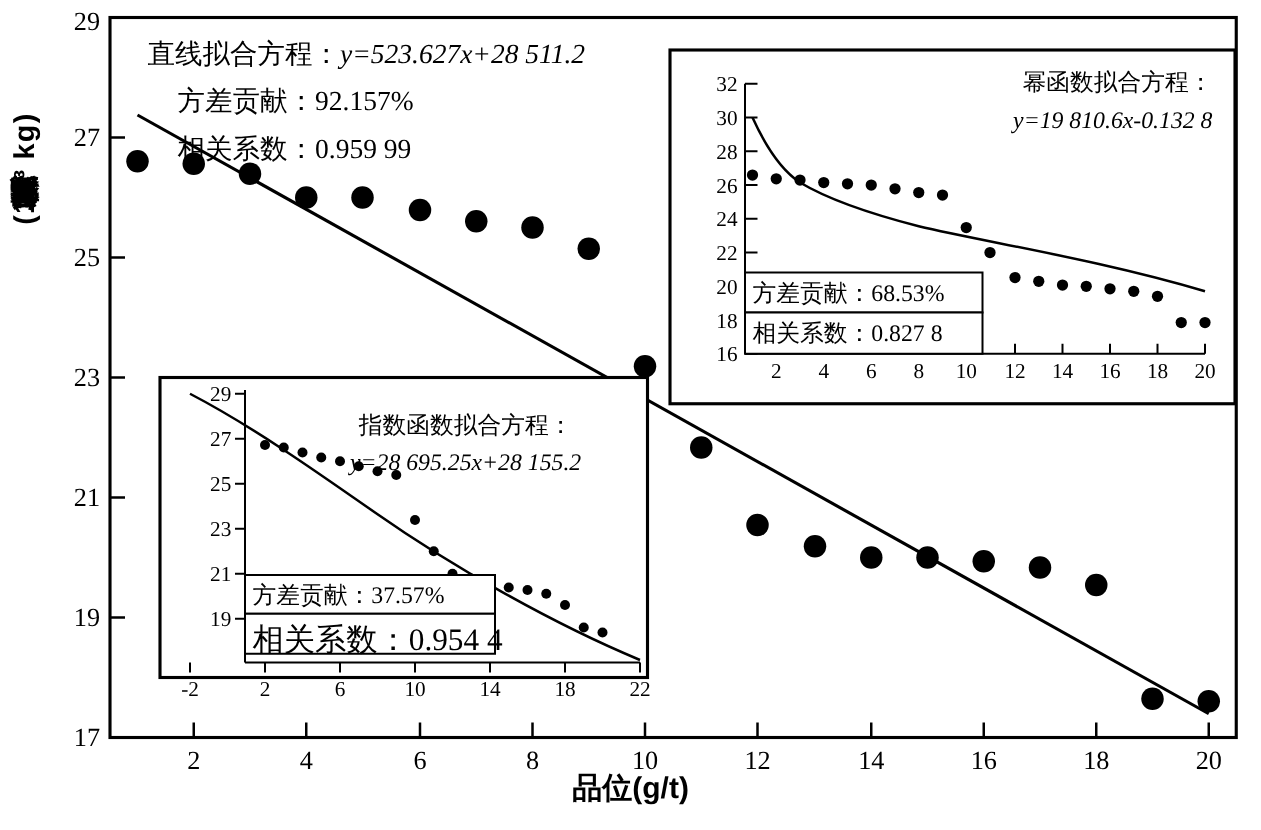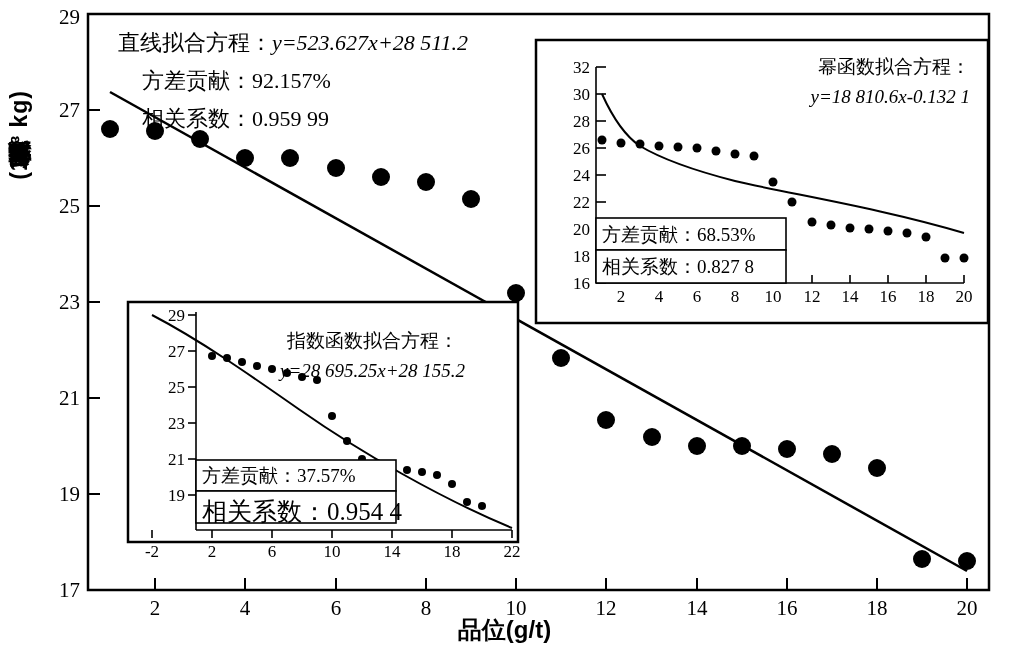--- a/index.html
+++ b/index.html
@@ -278,21 +278,21 @@
   <div class="eqbox annot" style="left:118px;top:24px;font-size:22px;line-height:38px;">
     <div class="eqline">
       <span>直线拟合方程：</span><i style="font-family:'Liberation Serif',serif;">y=523.627x+28 511.2</i>
     </div>
     <div class="eqline" style="padding-left:24px;">方差贡献：92.157%</div>
     <div class="eqline" style="padding-left:24px;">相关系数：0.959 99</div>
   </div>
 
   <div class="eqbox annot" style="left:700px;top:52px;font-size:19px;line-height:30px;text-align:right;width:270px;">
     <div class="eqline">幂函数拟合方程：</div>
-    <div class="eqline" style="font-style:italic;">y=18 810.6x-0.132 1</div>
+    <div class="eqline" style="font-style:italic;">y=19 810.6x-0.132 8</div>
   </div>
   <div class="eqbox annot" style="left:602px;top:222px;font-size:19px;">方差贡献：68.53%</div>
   <div class="eqbox annot" style="left:602px;top:254px;font-size:19px;">相关系数：0.827 8</div>
 
   <div class="eqbox annot" style="left:240px;top:326px;font-size:19px;line-height:30px;text-align:center;width:265px;">
     <div class="eqline">指数函数拟合方程：</div>
     <div class="eqline" style="font-style:italic;">y=28 695.25x+28 155.2</div>
   </div>
   <div class="eqbox annot" style="left:202px;top:463px;font-size:19px;">方差贡献：37.57%</div>
   <div class="eqbox annot" style="left:202px;top:495px;font-size:25px;">相关系数：0.954 4</div>

